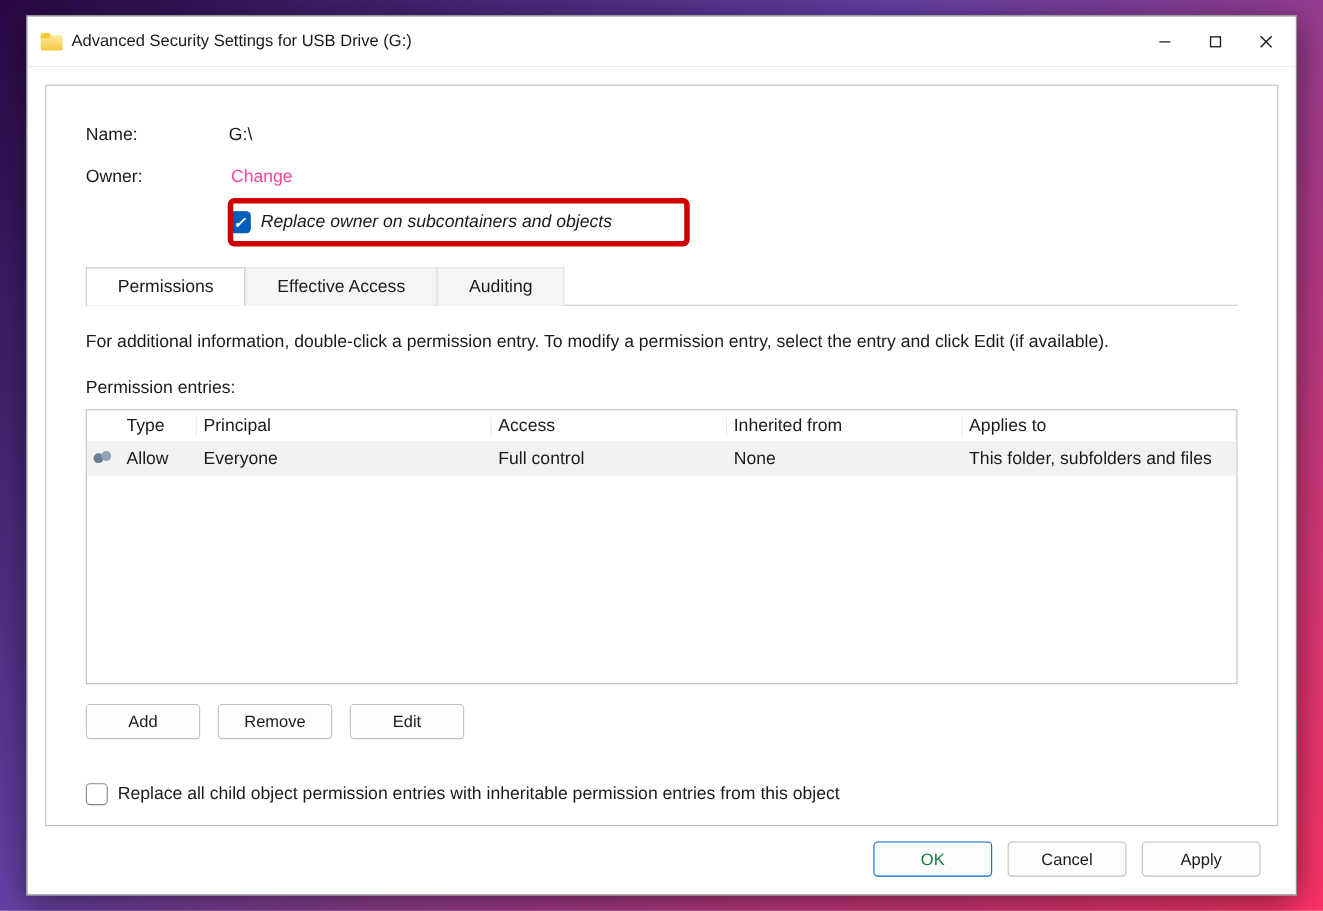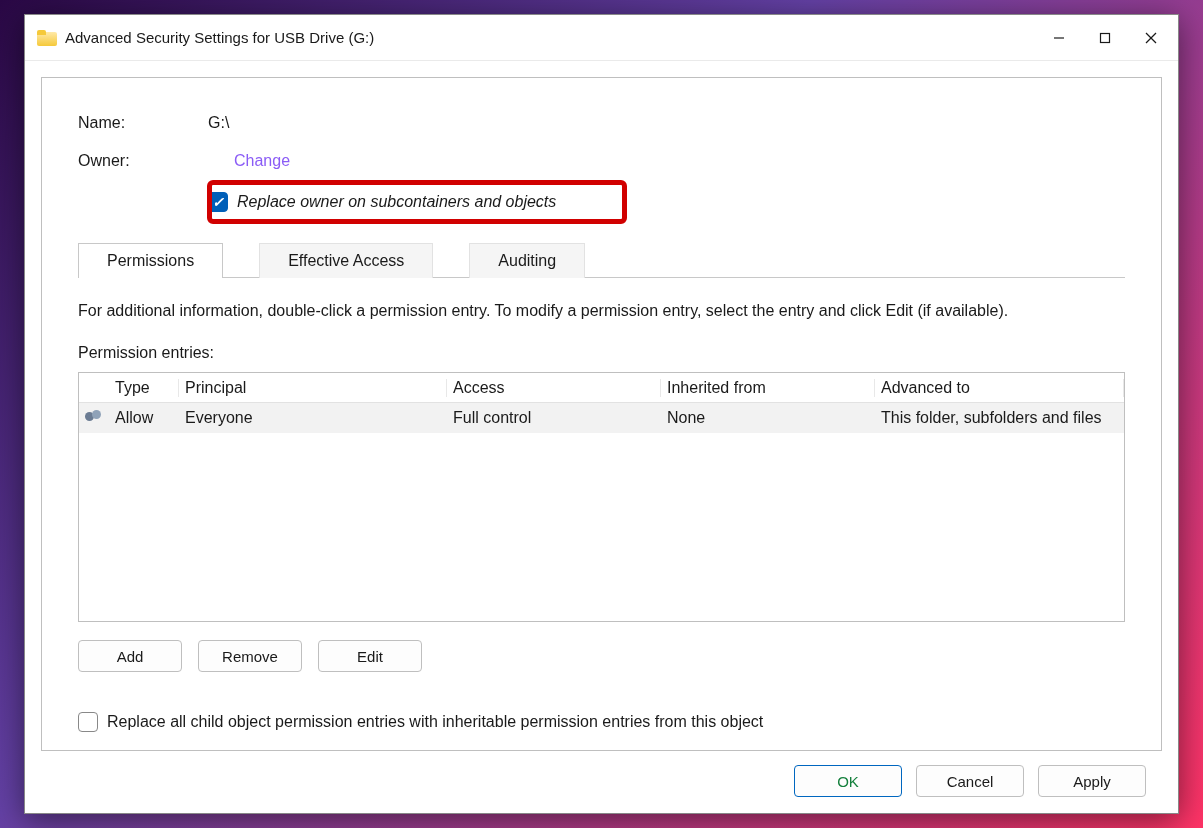--- a/index.html
+++ b/index.html
@@ -96,26 +96,25 @@
     width: 20px; height: 20px;
     border-radius: 4px;
     margin-right: 9px;
     display: inline-flex; align-items: center; justify-content: center;
   }
   .chk.checked { background: #005fb8; border: 1px solid #005fb8; }
   .chk.checked::after {
     content: "✓"; color: #fff; font-size: 14px; font-weight: bold; line-height: 1;
   }
   .chk.unchecked { border: 1px solid #888; background: #fff; border-radius: 4px; }
-  .link { color: #8b5cf6; margin-left: 26px; cursor: pointer; }
+  .link { color: #ec4899; margin-left: 2px; cursor: pointer; }
   .tabs {
     display: flex;
     margin-top: 26px;
     border-bottom: 1px solid #c8c8c8;
-    gap: 36px;
   }
   .tab {
     padding: 8px 28px;
     font-size: 16px;
     border: 1px solid transparent;
     border-bottom: none;
     position: relative;
     top: 1px;
     cursor: pointer;
   }
@@ -228,21 +227,21 @@
       <div class="info-text">For additional information, double-click a permission entry. To modify a permission entry, select the entry and click Edit (if available).</div>
       <div class="entries-label">Permission entries:</div>
 
       <div class="table">
         <div class="thead">
           <div class="cell icon"></div>
           <div class="cell type">Type</div>
           <div class="cell principal">Principal</div>
           <div class="cell access">Access</div>
           <div class="cell inherited">Inherited from</div>
-          <div class="cell applies">Advanced to</div>
+          <div class="cell applies">Applies to</div>
         </div>
         <div class="trow">
           <div class="cell icon">
               <span class="users-icon"></span>
             </div>
           <div class="cell type">Allow</div>
           <div class="cell principal">Everyone</div>
           <div class="cell access">Full control</div>
           <div class="cell inherited">None</div>
           <div class="cell applies">This folder, subfolders and files</div>

